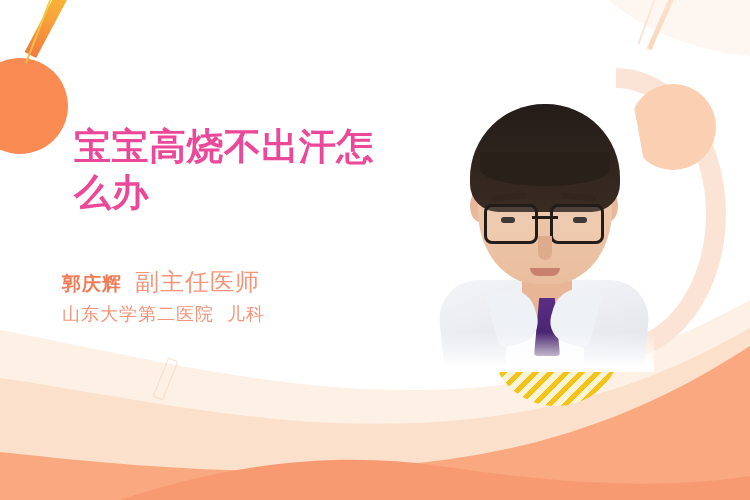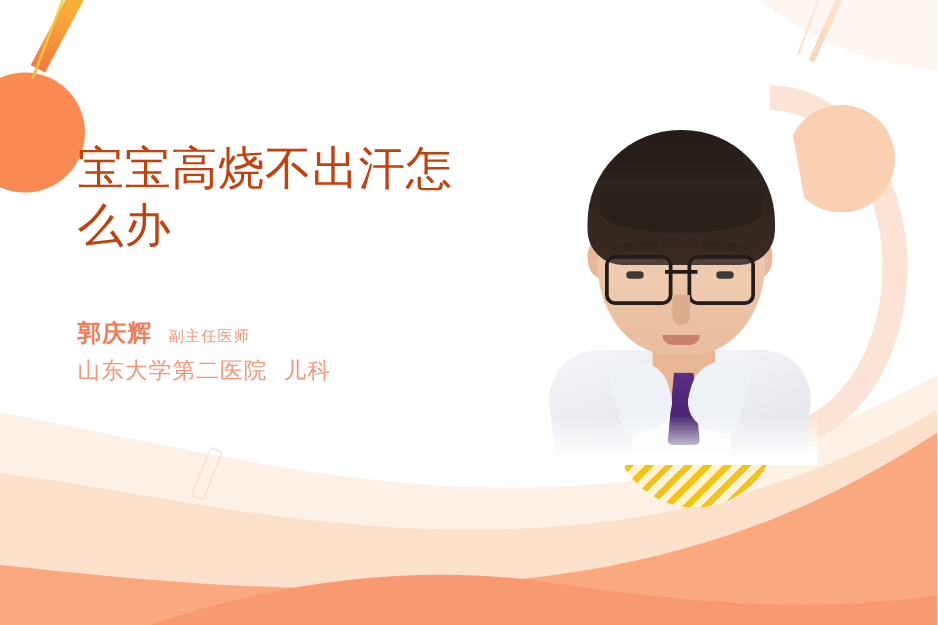--- a/index.html
+++ b/index.html
@@ -201,43 +201,43 @@
     background: linear-gradient(180deg, rgba(255,255,255,0) 0%, #FFFFFF 88%);
   }
 
   
   #text-block {
     position: absolute;
     left: 62px; top: 112px;
     width: 360px;
   }
   #title {
-    margin: 0;
+    margin: 12px;
     font-size: 37px;
     line-height: 46px;
-    font-weight: 400;
+    font-weight: 700;
     letter-spacing: 0.5px;
-    color: #c2410c;
+    color: #ec4899;
     white-space: pre-wrap;
   }
   #credentials { margin-top: 50px; }
   #cred-line-1 {
     display: flex;
     align-items: baseline;
     gap: 13px;
     margin-bottom: 4px;
   }
   #doctor-name {
     font-size: 19px;
     font-weight: 700;
     color: #F07B56;
     letter-spacing: 1px;
   }
   #doctor-rank {
-    font-size: 12px;
+    font-size: 24px;
     font-weight: 400;
     color: #F59579;
     letter-spacing: 1px;
   }
   #cred-line-2 {
     display: flex;
     align-items: baseline;
     gap: 13px;
   }
   #hospital, #department {

